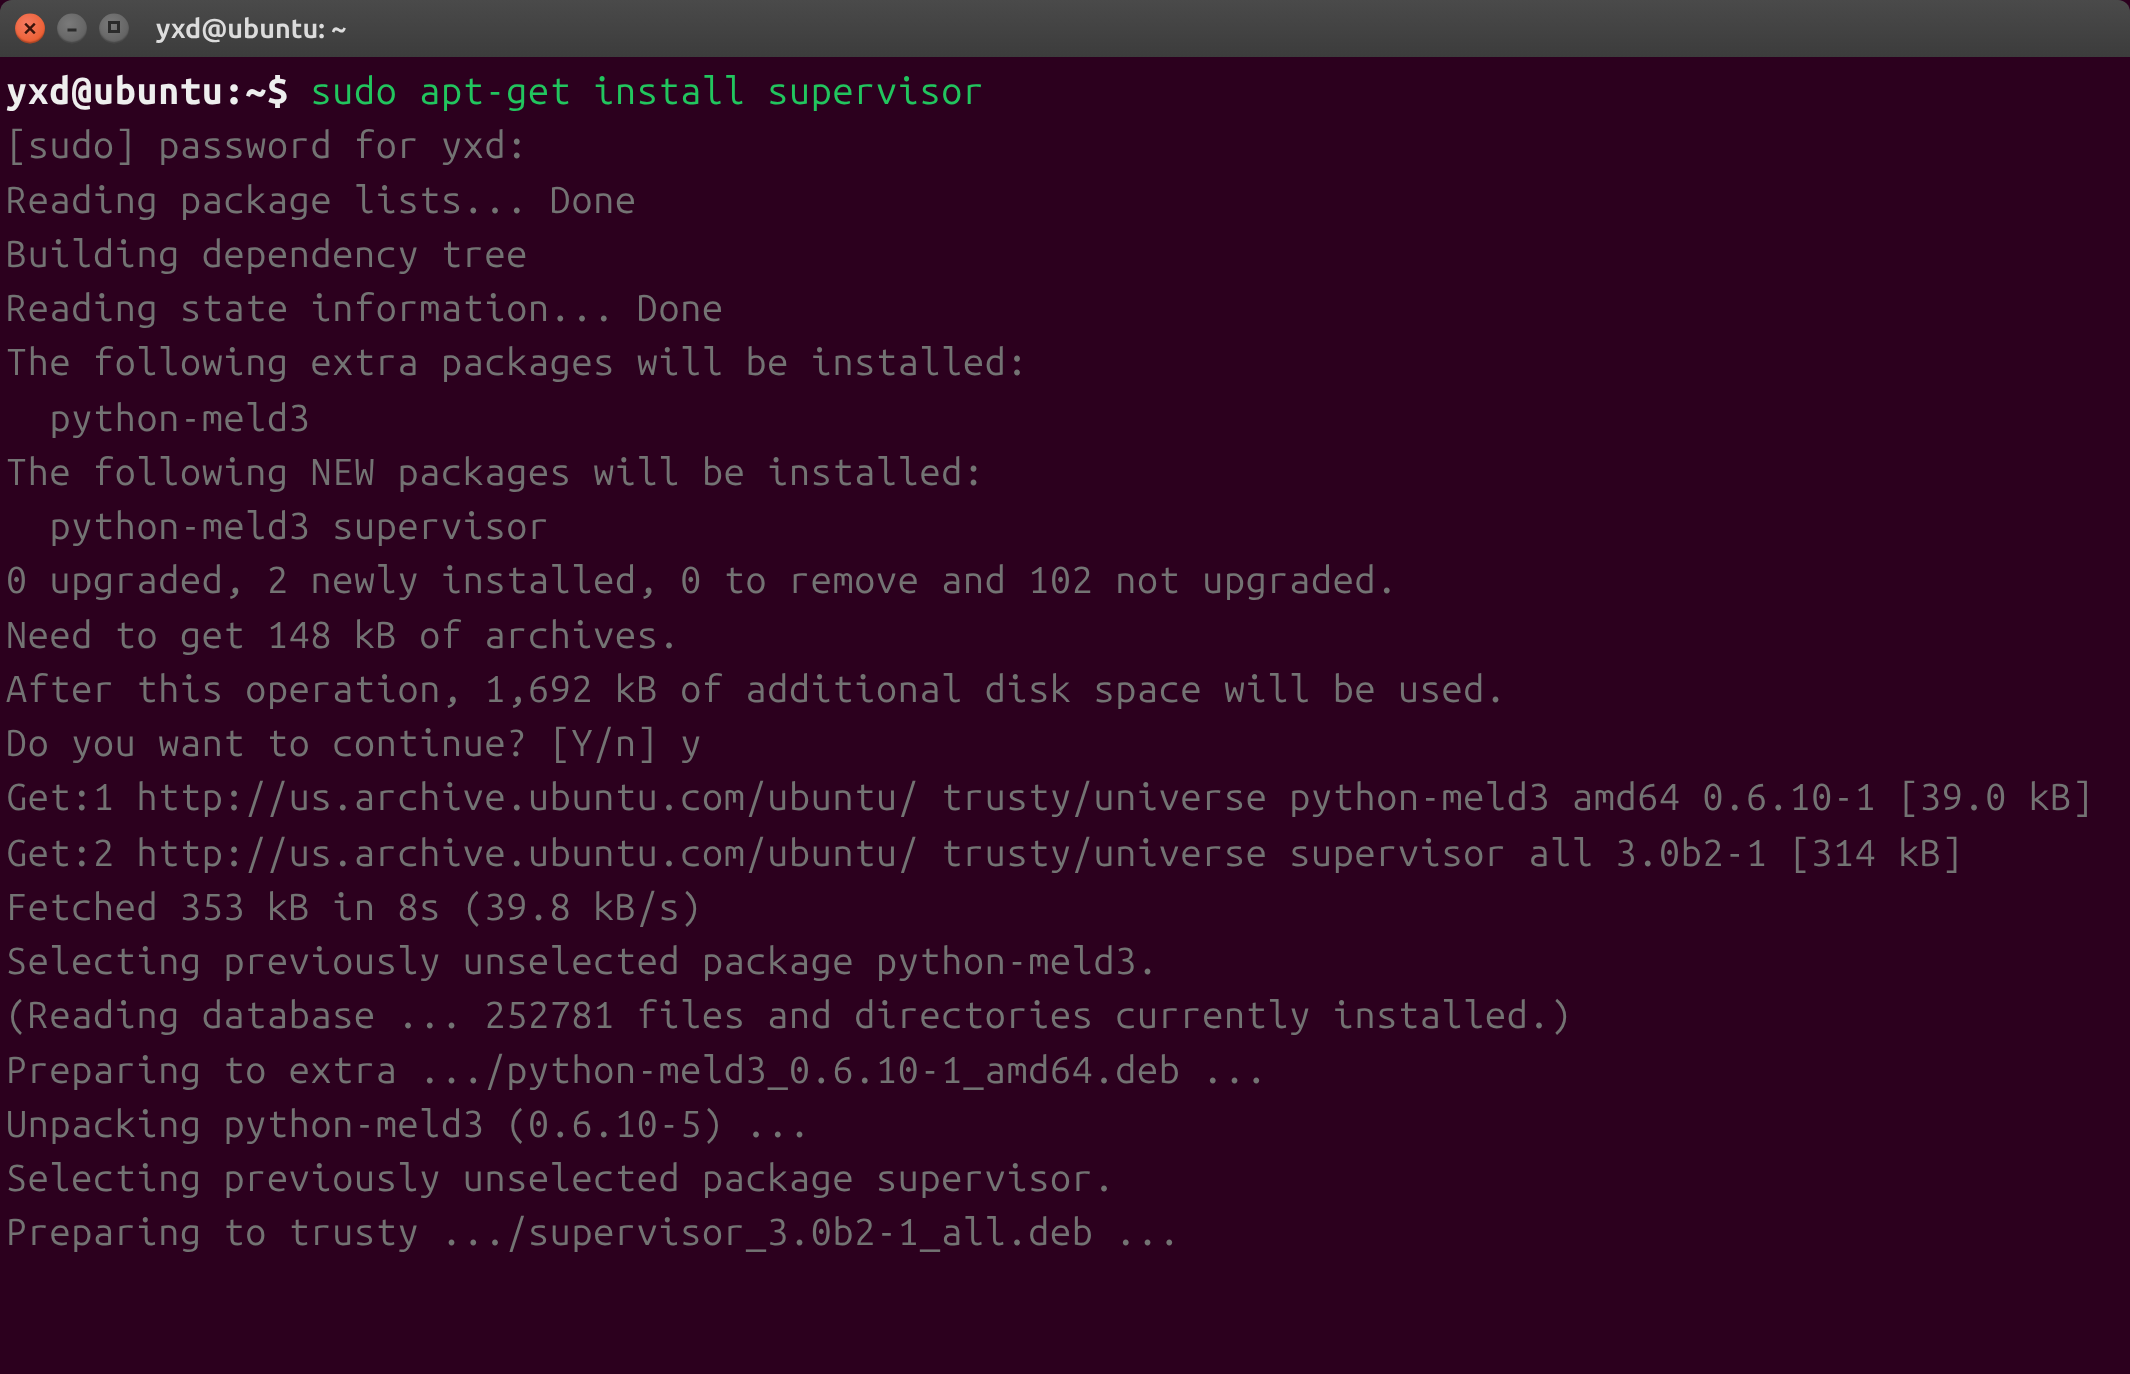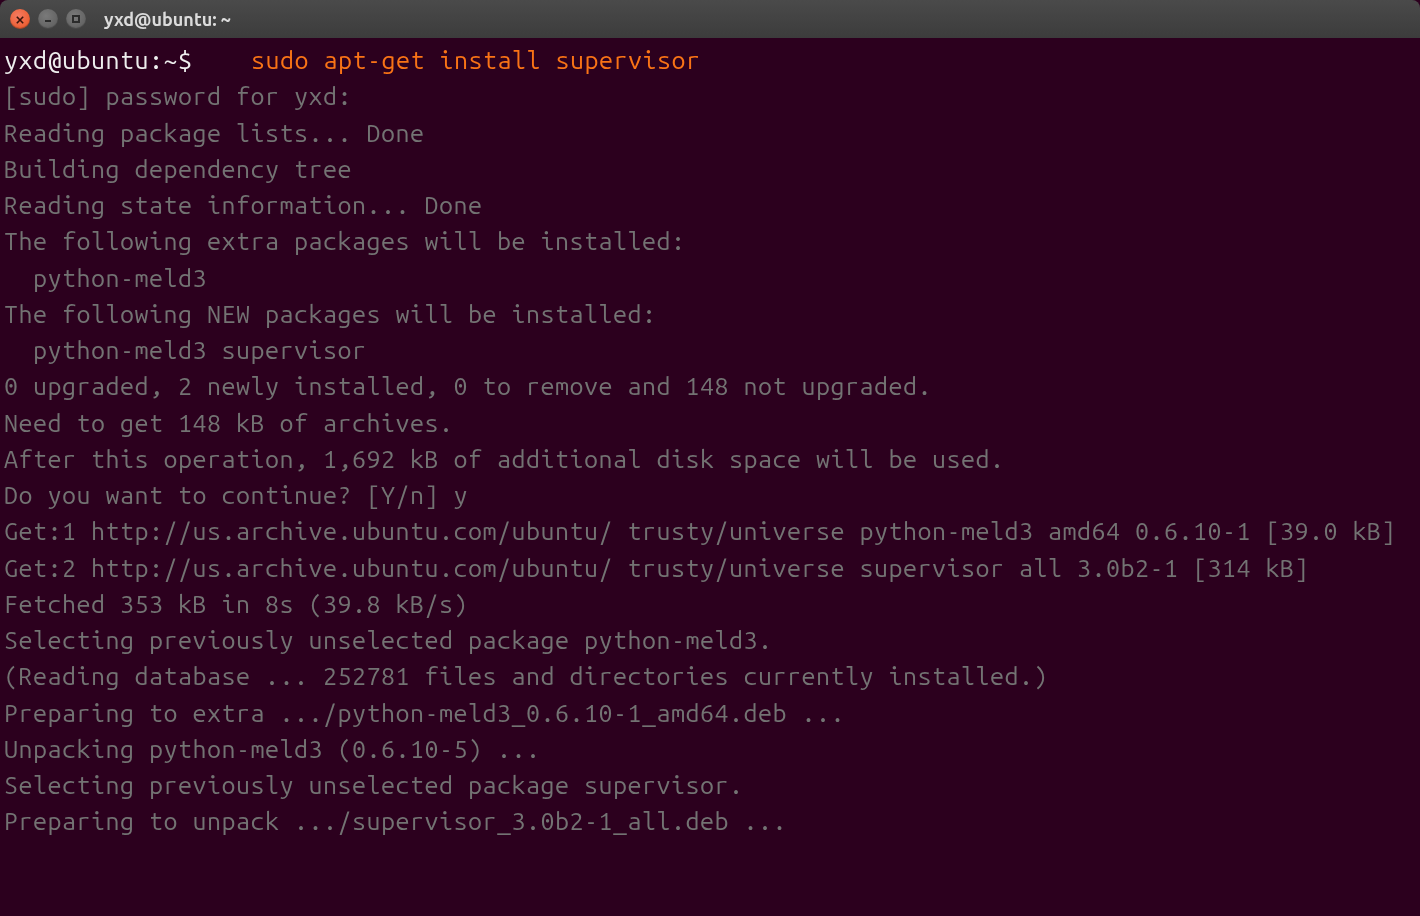--- a/index.html
+++ b/index.html
@@ -65,22 +65,22 @@
     }
     .terminal {
       padding: 4px 4px;
       color: #eee;
       font-size: 25px;
       line-height: 1.45;
       white-space: pre-wrap;
       word-break: break-all;
       letter-spacing: 0.5px;
     }
-    .prompt-user { color: #eee; font-weight: normal; }
-    .cmd { color: #f97316; margin-left: 44px; }
+    .prompt-user { color: #eee; font-weight: bold; }
+    .cmd { color: #22c55e; }
     .line { color: #737373; }
   </style>
 </head>
 <body>
 
 <div class="titlebar">
   <div class="window-buttons">
     <div class="win-btn close-btn">
       <span class="inner">
         <svg viewBox="0 0 10 10">
@@ -109,25 +109,25 @@
 
 <div class="terminal"><span class="prompt-user">yxd@ubuntu:~$ </span><span class="cmd">sudo apt-get install supervisor</span>
 <span class="line">[sudo] password for yxd:</span>
 <span class="line">Reading package lists... Done</span>
 <span class="line">Building dependency tree</span>
 <span class="line">Reading state information... Done</span>
 <span class="line">The following extra packages will be installed:</span>
 <span class="line">  python-meld3</span>
 <span class="line">The following NEW packages will be installed:</span>
 <span class="line">  python-meld3 supervisor</span>
-<span class="line">0 upgraded, 2 newly installed, 0 to remove and 148 not upgraded.</span>
+<span class="line">0 upgraded, 2 newly installed, 0 to remove and 102 not upgraded.</span>
 <span class="line">Need to get 148 kB of archives.</span>
 <span class="line">After this operation, 1,692 kB of additional disk space will be used.</span>
 <span class="line">Do you want to continue? [Y/n] y</span>
 <span class="line">Get:1 http://us.archive.ubuntu.com/ubuntu/ trusty/universe python-meld3 amd64 0.6.10-1 [39.0 kB]</span>
 <span class="line">Get:2 http://us.archive.ubuntu.com/ubuntu/ trusty/universe supervisor all 3.0b2-1 [314 kB]</span>
 <span class="line">Fetched 353 kB in 8s (39.8 kB/s)</span>
 <span class="line">Selecting previously unselected package python-meld3.</span>
 <span class="line">(Reading database ... 252781 files and directories currently installed.)</span>
 <span class="line">Preparing to extra .../python-meld3_0.6.10-1_amd64.deb ...</span>
 <span class="line">Unpacking python-meld3 (0.6.10-5) ...</span>
 <span class="line">Selecting previously unselected package supervisor.</span>
-<span class="line">Preparing to unpack .../supervisor_3.0b2-1_all.deb ...</span></div>
+<span class="line">Preparing to trusty .../supervisor_3.0b2-1_all.deb ...</span></div>
 
 </body></html>

